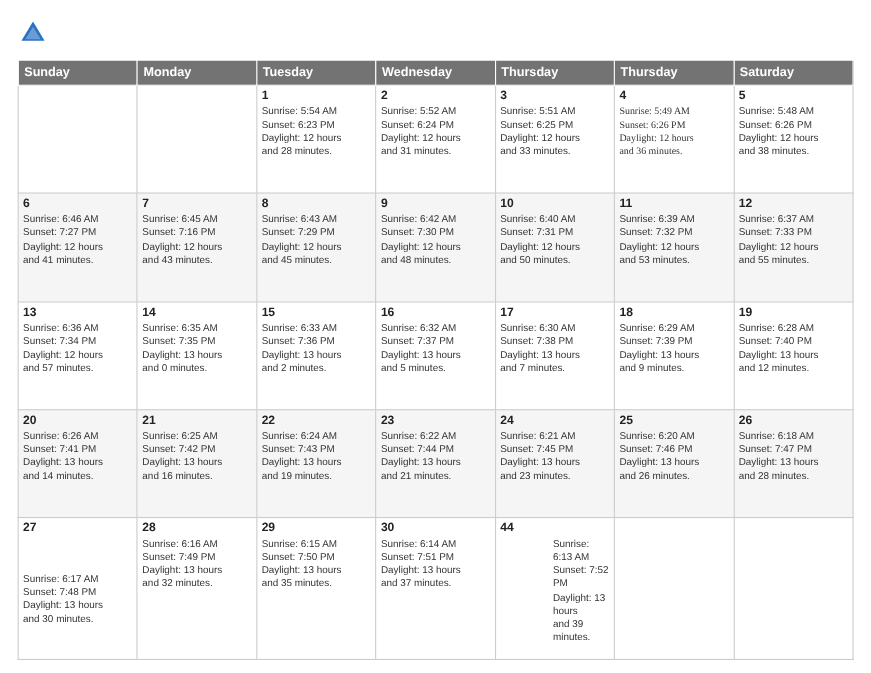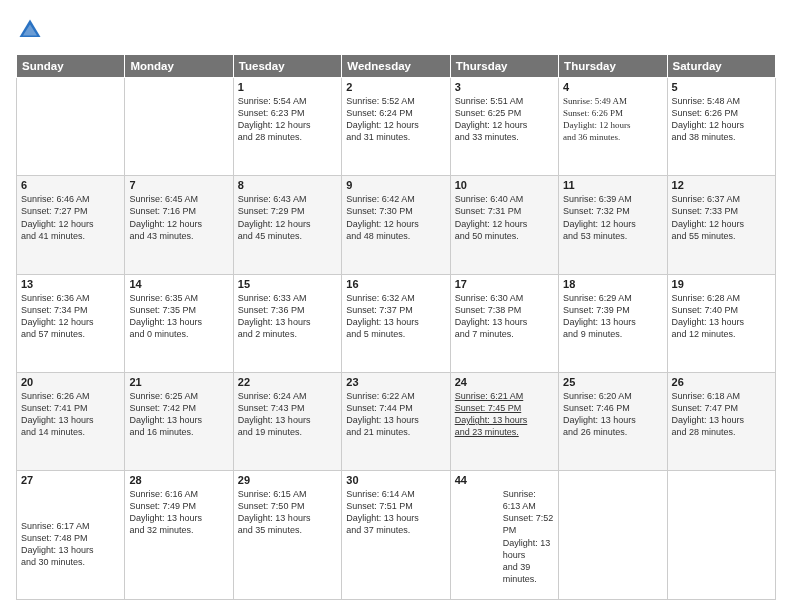--- a/index.html
+++ b/index.html
@@ -296,21 +296,21 @@
           </td>
           <td>
             <span class="day-num">23</span>
             <div class="cell-content" style="white-space: pre-line;">Sunrise: 6:22 AM
 Sunset: 7:44 PM
 Daylight: 13 hours
 and 21 minutes.</div>
           </td>
           <td>
             <span class="day-num">24</span>
-            <div class="cell-content" style="white-space: pre-line; text-decoration: underline;">Sunrise: 6:21 AM
+            <div class="cell-content" style="white-space: pre-line;">Sunrise: 6:21 AM
 Sunset: 7:45 PM
 Daylight: 13 hours
 and 23 minutes.</div>
           </td>
           <td>
             <span class="day-num">25</span>
             <div class="cell-content" style="white-space: pre-line;">Sunrise: 6:20 AM
 Sunset: 7:46 PM
 Daylight: 13 hours
 and 26 minutes.</div>

